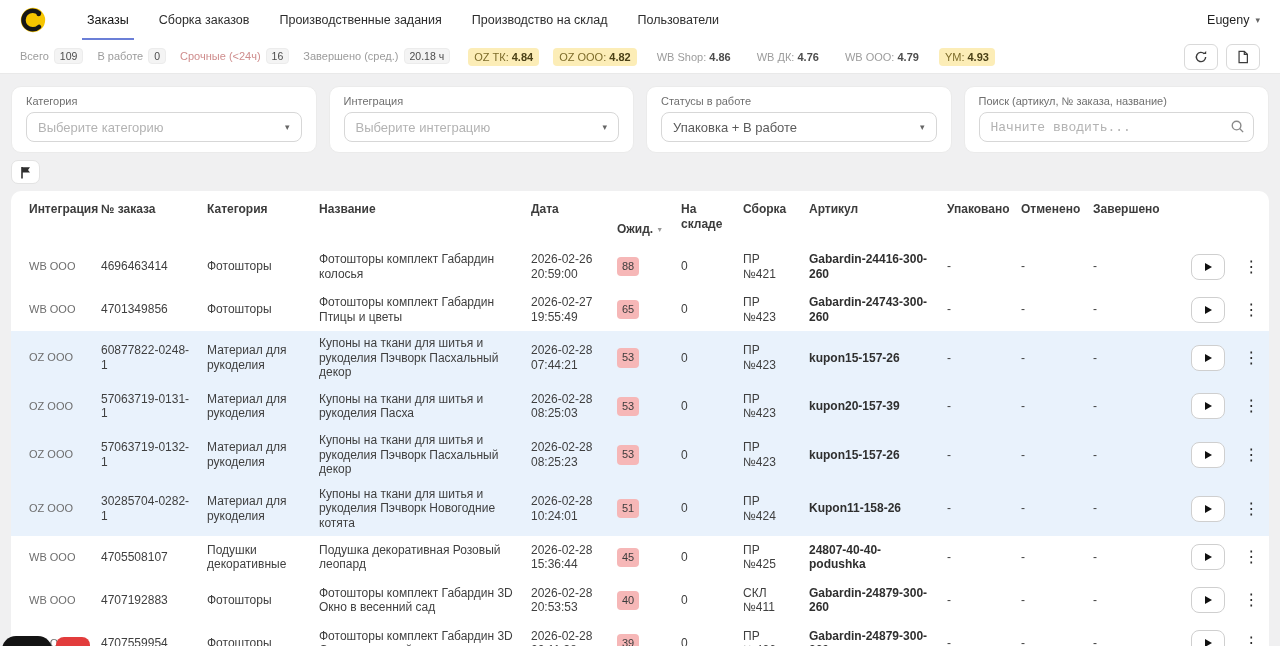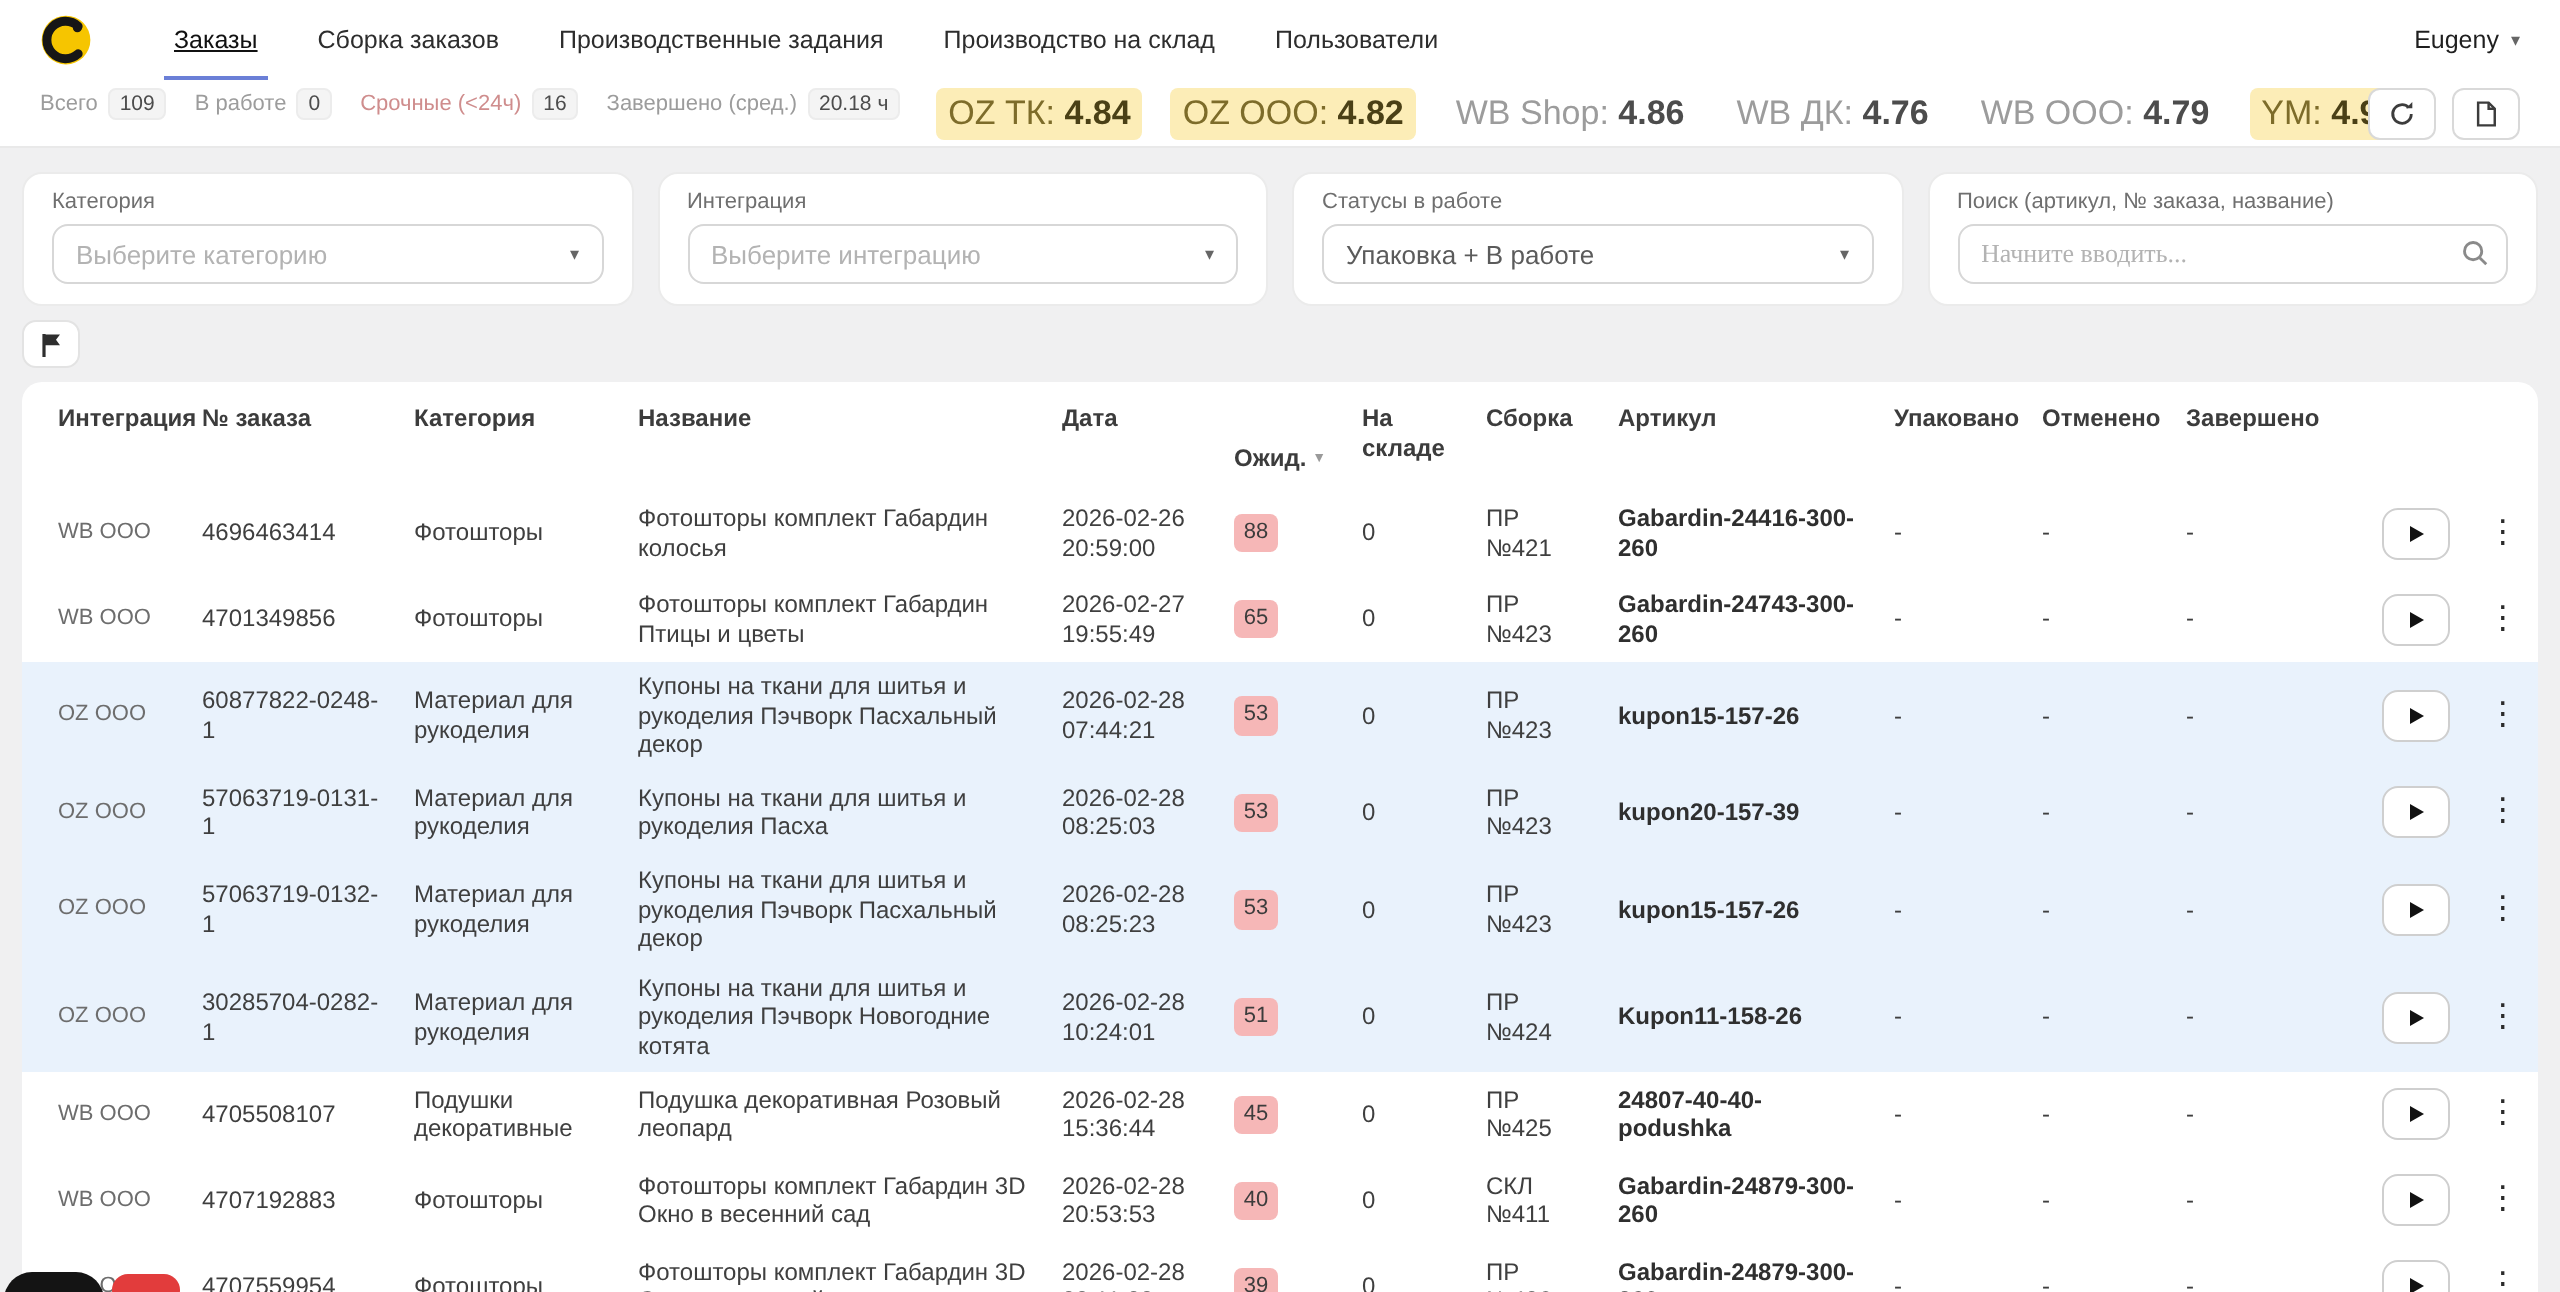--- a/index.html
+++ b/index.html
@@ -9,49 +9,49 @@
   *{margin:0;padding:0;box-sizing:border-box;}
   html,body{width:1280px;height:646px;}
   body{overflow:hidden;background:var(--page-bg,#f0f0f1);font-family:"Liberation Sans",sans-serif;position:relative;color:#333;}
   button{font-family:inherit;}
 
   
   .topnav{height:40px;background:#fff;display:flex;align-items:center;padding:0 20px;}
   .logo{width:26px;height:26px;margin-right:26px;flex:none;cursor:pointer;}
   .tabs{display:flex;height:100%;}
   .tab{padding:0 15px;display:flex;align-items:center;font-size:12.5px;color:#2d2d2d;cursor:pointer;position:relative;white-space:nowrap;}
-  .tab.active{color:#111;text-decoration:underline;}
+  .tab.active{color:#111;}
   .tab.active::after{content:"";position:absolute;left:10px;right:10px;bottom:0;height:2px;background:var(--accent,#6b7fd7);}
   .user-menu{margin-left:auto;display:flex;align-items:center;gap:6px;font-size:12.5px;color:#1f1f1f;cursor:pointer;}
   .chev{font-size:9px;color:#666;line-height:1;}
 
   
   .statsbar{height:34px;background:#fff;border-bottom:1px solid #e9e9e9;display:flex;align-items:center;padding:0 20px;}
   .stats{display:flex;align-items:flex-start;gap:18px;flex:1;min-width:0;}
   .stat-group{display:flex;align-items:center;gap:14px;}
   .stat{display:flex;align-items:center;gap:5px;font-size:11px;color:#9c9c9c;white-space:nowrap;}
   .stat .val{color:#4c4c4c;background:#f4f4f4;border:1px solid #ececec;border-radius:4px;padding:1px 5px;font-size:10.5px;}
   .stat.urgent{color:#cf8d8d;}
-  .rating{font-size:17px;color:#9c9c9c;white-space:nowrap;padding:3px 6px;border-radius:4px;}
+  .rating{font-size:11px;color:#9c9c9c;white-space:nowrap;padding:3px 6px;border-radius:4px;}
   .rating b{color:#4c4c4c;font-weight:700;}
   .rating.hl{background:var(--chip-bg,#fcedb7);color:#7d6c2a;}
   .rating.hl b{color:#4a4016;}
   .bar-actions{display:flex;gap:8px;flex:none;}
   .icon-btn{width:34px;height:26px;border:1px solid #d9d9d9;border-radius:6px;background:#fff;display:flex;align-items:center;justify-content:center;cursor:pointer;}
 
   
   .content{padding:12px 11px 0;}
   .filters{display:flex;gap:12px;}
   .filter-card{flex:1;background:#fff;border:1px solid #ebebeb;border-radius:10px;padding:8px 14px 10px;}
   .filter-label{font-size:11px;line-height:1.1;color:#6f6f6f;margin-bottom:5px;white-space:nowrap;overflow:hidden;}
   .select{height:30px;border:1px solid #d7d7d7;border-radius:8px;padding:0 11px;display:flex;align-items:center;justify-content:space-between;font-size:13px;cursor:pointer;background:#fff;}
   .select .ph{color:#b3b3b3;}
   .select .val{color:#5b5b5b;}
   .search-wrap{position:relative;}
-  .search-input{width:100%;height:30px;border:1px solid #d7d7d7;border-radius:8px;padding:0 32px 0 11px;font-size:13px;color:#333;background:#fff;font-family:Liberation Serif, serif;}
+  .search-input{width:100%;height:30px;border:1px solid #d7d7d7;border-radius:8px;padding:0 32px 0 11px;font-size:13px;color:#333;background:#fff;font-family:Liberation Mono, monospace;}
   .search-input::placeholder{color:#b3b3b3;}
   .search-icon{position:absolute;right:9px;top:7px;}
   .bookmark-btn{margin-top:7px;width:29px;height:24px;background:#fff;border:1px solid #e3e3e3;border-radius:7px;display:flex;align-items:center;justify-content:center;cursor:pointer;}
 
   
   .table-card{margin-top:7px;background:#fff;border-radius:10px 10px 0 0;overflow:hidden;}
   table{width:100%;border-collapse:collapse;table-layout:fixed;}
   th{font-size:12px;color:#3c3c3c;font-weight:700;text-align:left;padding:11px 8px 8px;vertical-align:top;line-height:1.25;}
   th:first-child,td:first-child{padding-left:18px;}
   .th-inner{display:inline-flex;align-items:center;gap:3px;margin-top:20px;}

